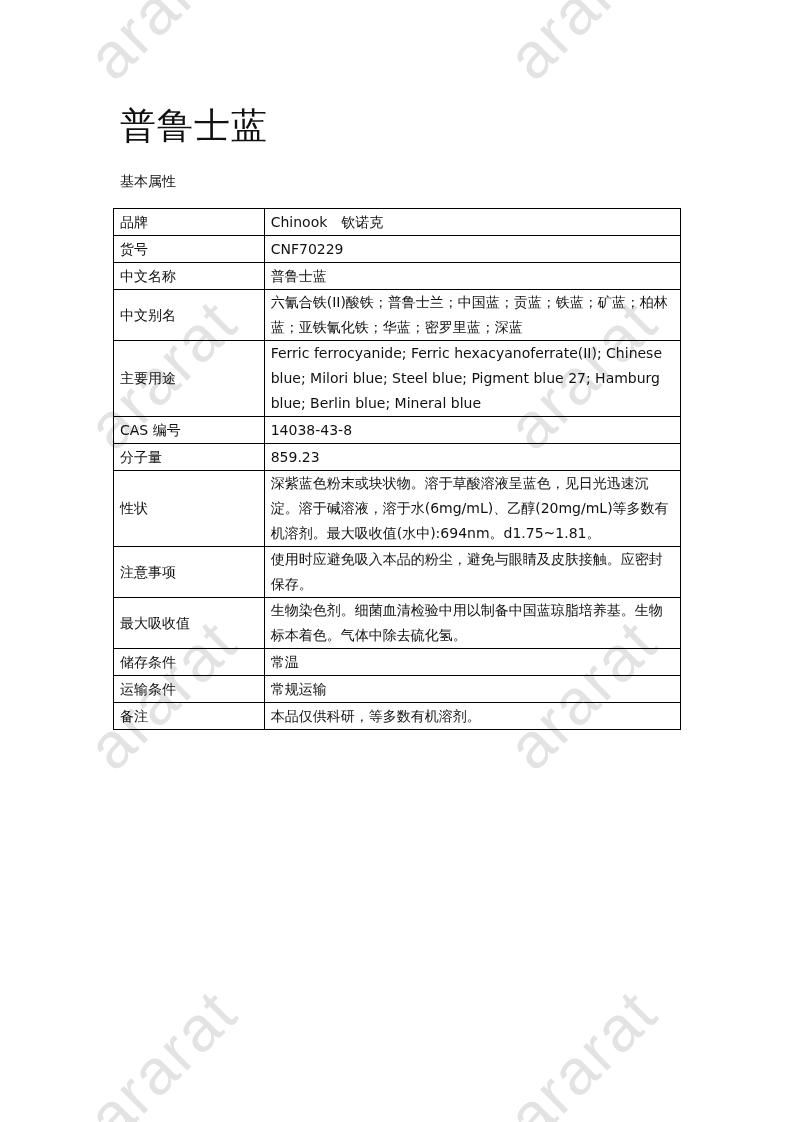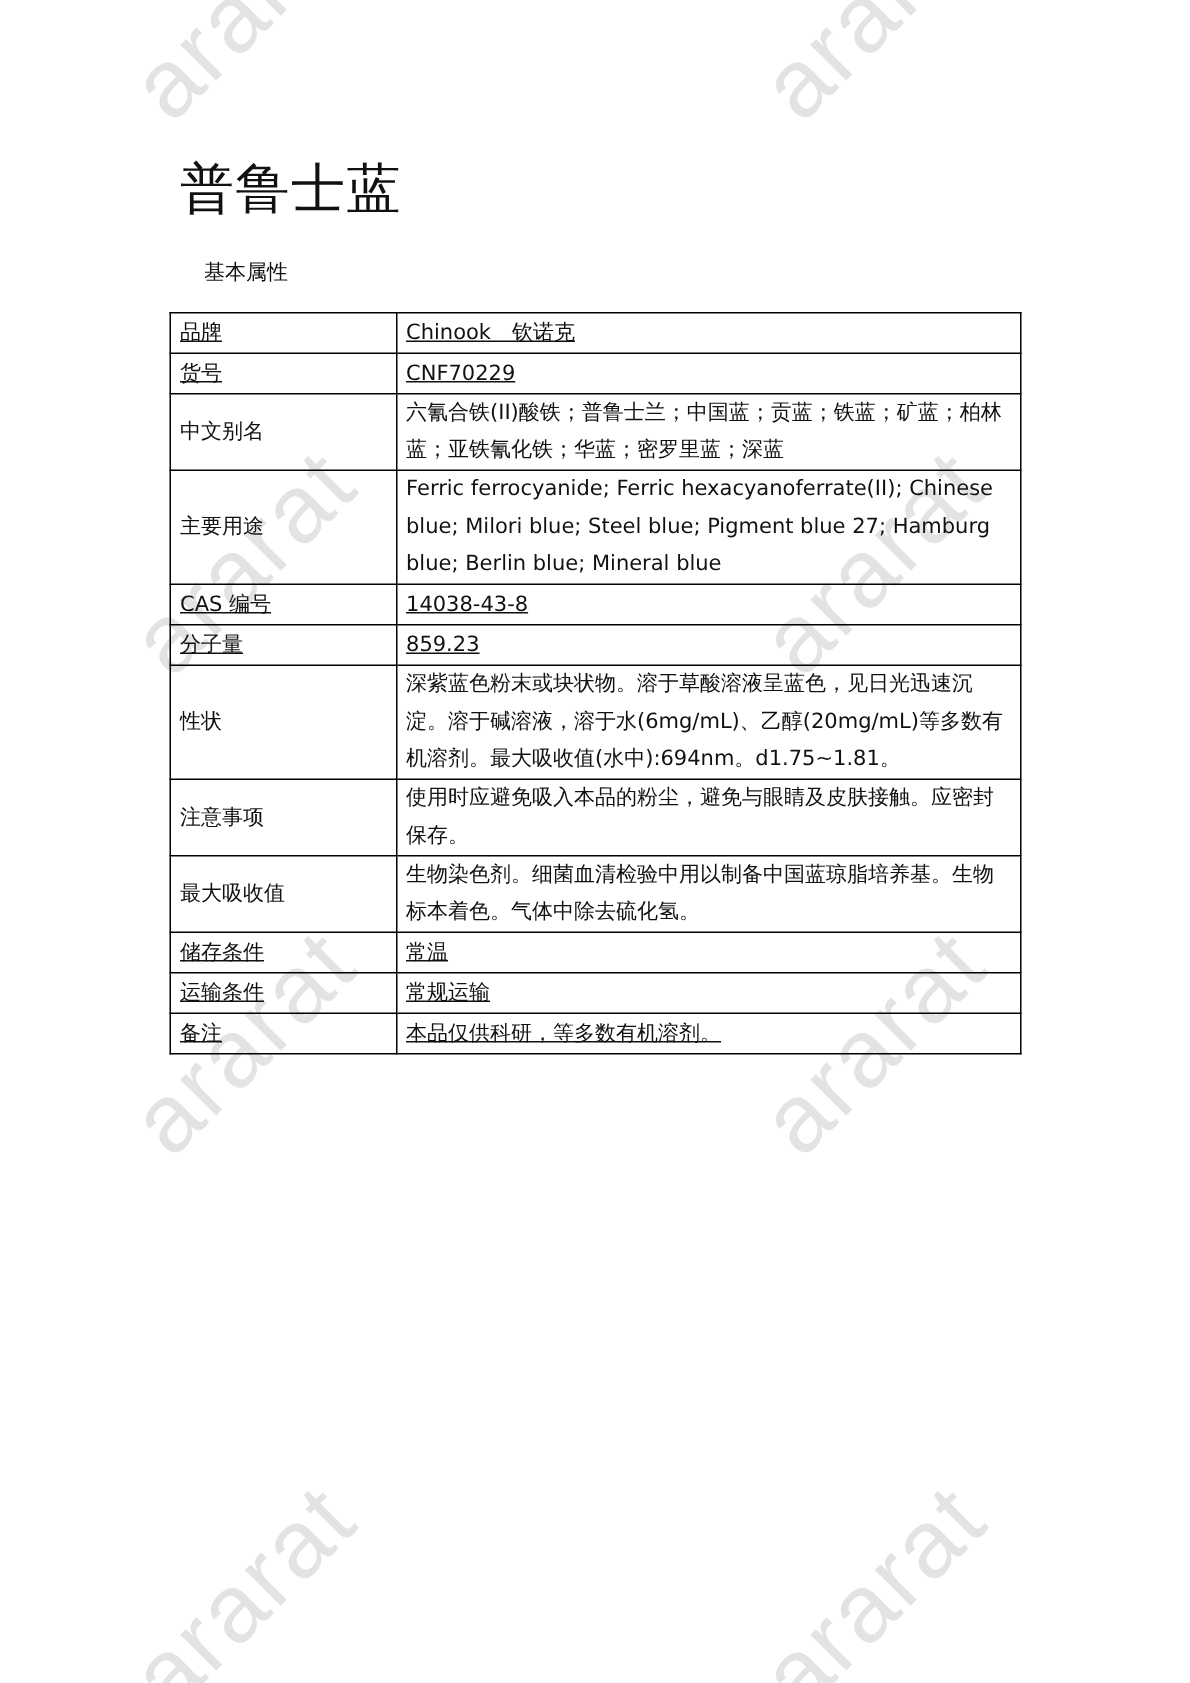--- a/index.html
+++ b/index.html
@@ -26,42 +26,42 @@
     position: absolute;
     left: 120px; top: 102px;
     font-size: 36px;
     font-weight: normal;
     margin: 0;
     z-index: 1;
     letter-spacing: 1px;
   }
   .section-label {
     position: absolute;
-    left: 136px; top: 173px;
+    left: 120px; top: 173px;
     font-size: 14px;
     z-index: 1;
   }
   table.props {
     position: absolute;
     left: 113px; top: 208px;
     width: 568px;
     border-collapse: collapse;
     z-index: 1;
     font-size: 14px;
     background: transparent;
   }
   table.props td {
     border: 1px solid #000;
     padding: 0 6px;
     line-height: 25px;
     vertical-align: middle;
   }
   table.props td.k { width: 138px; }
   table.props td.v { width: 404px; margin-left: 29px; }
-  table.props tr.h1 td { height: 26px; text-decoration: underline; }
+  table.props tr.h1 td { height: 26px; }
   sub { font-size: 9px; vertical-align: -2px; line-height: 0; }
 </style>
 </head>
 <body>
 
 <div class="watermark" style="left:125px; top:20px;">ararat</div>
 <div class="watermark" style="left:545px; top:20px;">ararat</div>
 <div class="watermark" style="left:125px; top:390px;">ararat</div>
 <div class="watermark" style="left:545px; top:390px;">ararat</div>
 <div class="watermark" style="left:125px; top:710px;">ararat</div>
@@ -74,20 +74,24 @@
 
 <table class="props">
   <tbody>
     <tr class="h1">
       <td class="k">品牌</td>
       <td class="v">Chinook　钦诺克</td>
     </tr>
     <tr class="h1">
       <td class="k">货号</td>
       <td class="v">CNF70229</td>
+    </tr>
+    <tr class="h1">
+      <td class="k">中文名称</td>
+      <td class="v">普鲁士蓝</td>
     </tr>
     <tr>
       <td class="k">中文别名</td>
       <td class="v">六氰合铁(II)酸铁；普鲁士兰；中国蓝；贡蓝；铁蓝；矿蓝；柏林蓝；亚铁氰化铁；华蓝；密罗里蓝；深蓝</td>
     </tr>
     <tr>
       <td class="k">主要用途</td>
       <td class="v">Ferric ferrocyanide;  Ferric hexacyanoferrate(II);  Chinese blue;  Milori blue;  Steel blue;  Pigment blue 27;  Hamburg blue;  Berlin blue;  Mineral blue</td>
     </tr>
     <tr class="h1">

